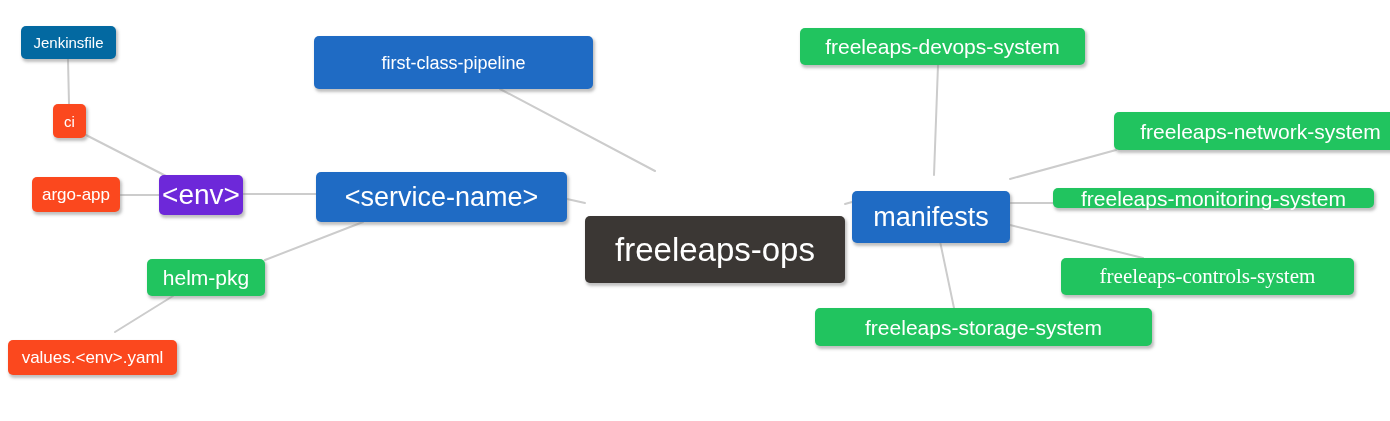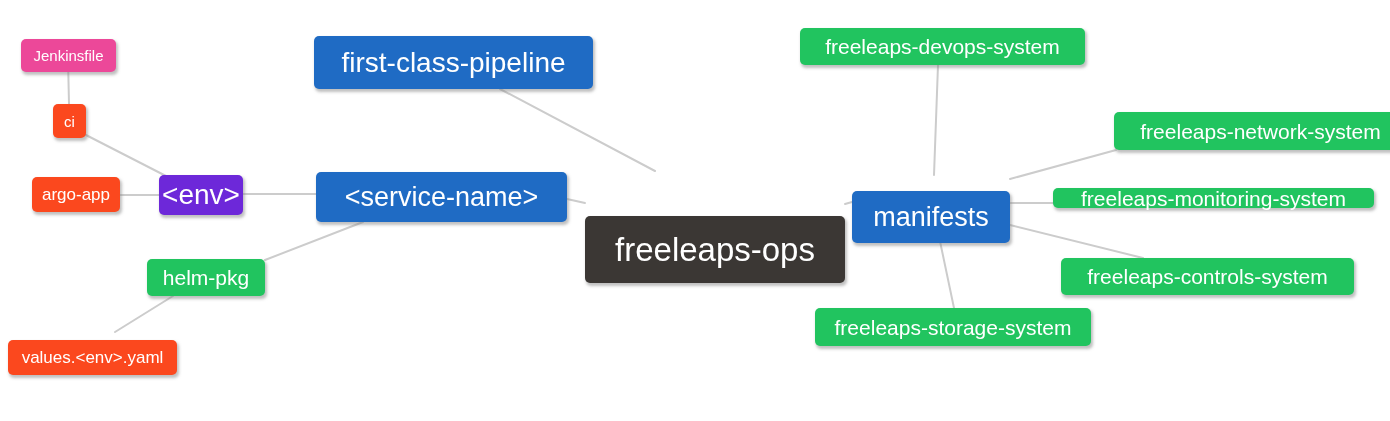--- a/index.html
+++ b/index.html
@@ -39,28 +39,28 @@
       <line x1="567" y1="199" x2="585" y2="203" stroke="#cccccc" stroke-width="2" stroke-linecap="round"></line>
       <line x1="845" y1="204" x2="852" y2="202" stroke="#cccccc" stroke-width="2" stroke-linecap="round"></line>
       <line x1="934" y1="175" x2="938" y2="65" stroke="#cccccc" stroke-width="2" stroke-linecap="round"></line>
       <line x1="1010" y1="179" x2="1116" y2="150" stroke="#cccccc" stroke-width="2" stroke-linecap="round"></line>
       <line x1="1010" y1="203" x2="1053" y2="203" stroke="#cccccc" stroke-width="2" stroke-linecap="round"></line>
       <line x1="1010" y1="225" x2="1143" y2="258" stroke="#cccccc" stroke-width="2" stroke-linecap="round"></line>
       <line x1="937" y1="227" x2="954" y2="308" stroke="#cccccc" stroke-width="2" stroke-linecap="round"></line>
     </svg>
   <div>
       <div class="node" style="left: 585px; top: 170px; width: 260px; height: 67px; font-size: 33px; background: rgb(59, 55, 52); color: rgb(255, 255, 255); margin-top: 46px;">freeleaps-ops</div>
-      <div class="node" style="left: 314px; top: 36px; width: 279px; height: 53px; font-size: 28px; background: rgb(31, 107, 196); color: rgb(255, 255, 255);">first-class-pipeline</div>
+      <div class="node" style="left: 314px; top: 36px; width: 279px; height: 53px; font-size: 18px; background: rgb(31, 107, 196); color: rgb(255, 255, 255);">first-class-pipeline</div>
       <div class="node" style="left: 316px; top: 172px; width: 251px; height: 50px; font-size: 27px; background: rgb(31, 107, 196); color: rgb(255, 255, 255);">&lt;service-name&gt;</div>
       <div class="node" style="left: 852px; top: 175px; width: 158px; height: 52px; font-size: 27px; background: rgb(31, 107, 196); color: rgb(255, 255, 255); margin-top: 16px;">manifests</div>
       <div class="node" style="left: 159px; top: 175px; width: 84px; height: 40px; font-size: 28px; background: #6d28d9; color: rgb(255, 255, 255);">&lt;env&gt;</div>
       <div class="node" style="left: 147px; top: 259px; width: 118px; height: 37px; font-size: 21px; background: rgb(33, 196, 95); color: rgb(255, 255, 255);">helm-pkg</div>
       <div class="node" style="left: 53px; top: 104px; width: 33px; height: 34px; font-size: 15px; background: rgb(251, 72, 30); color: rgb(255, 255, 255);">ci</div>
       <div class="node" style="left: 32px; top: 177px; width: 88px; height: 35px; font-size: 17px; background: rgb(251, 72, 30); color: rgb(255, 255, 255); text-align: right;">argo-app</div>
       <div class="node" style="left: 8px; top: 340px; width: 169px; height: 35px; font-size: 17px; background: rgb(251, 72, 30); color: rgb(255, 255, 255);">values.&lt;env&gt;.yaml</div>
-      <div class="node" style="left: 21px; top: 26px; width: 95px; height: 33px; font-size: 15px; background: #ec4899; color: rgb(255, 255, 255); margin-top: 13px;">Jenkinsfile</div>
+      <div class="node" style="left: 21px; top: 26px; width: 95px; height: 33px; font-size: 15px; background: #0369a1; color: rgb(255, 255, 255);">Jenkinsfile</div>
       <div class="node" style="left: 800px; top: 28px; width: 285px; height: 37px; font-size: 21px; background: rgb(33, 196, 95); color: rgb(255, 255, 255);">freeleaps-devops-system</div>
       <div class="node" style="left: 1114px; top: 112px; width: 293px; height: 38px; font-size: 21px; background: rgb(33, 196, 95); color: rgb(255, 255, 255);">freeleaps-network-system</div>
       <div class="node" style="left: 1053px; top: 188px; width: 321px; height: 20px; font-size: 21px; background: rgb(33, 196, 95); color: rgb(255, 255, 255);">freeleaps-monitoring-system</div>
-      <div class="node" style="left: 1061px; top: 258px; width: 293px; height: 37px; font-size: 21px; background: rgb(33, 196, 95); color: rgb(255, 255, 255);">freeleaps-controls-system</div>
-      <div class="node" style="left: 815px; top: 308px; width: 276px; height: 38px; font-size: 21px; background: rgb(33, 196, 95); color: rgb(255, 255, 255);">freeleaps-storage-system</div>
+      <div class="node" style="left: 1061px; top: 258px; width: 293px; height: 37px; font-size: 21px; background: rgb(33, 196, 95); color: rgb(255, 255, 255); font-family: Liberation Serif, serif;">freeleaps-controls-system</div>
+      <div class="node" style="left: 815px; top: 308px; width: 337px; height: 38px; font-size: 21px; background: rgb(33, 196, 95); color: rgb(255, 255, 255);">freeleaps-storage-system</div>
     </div>
 </div>
 
 </body></html>

